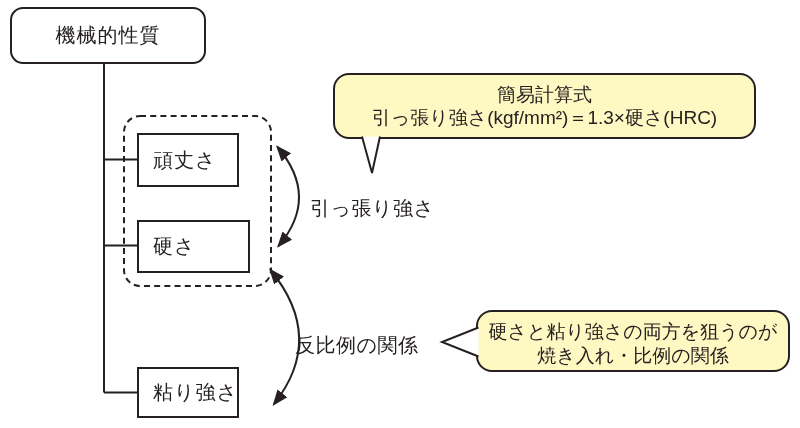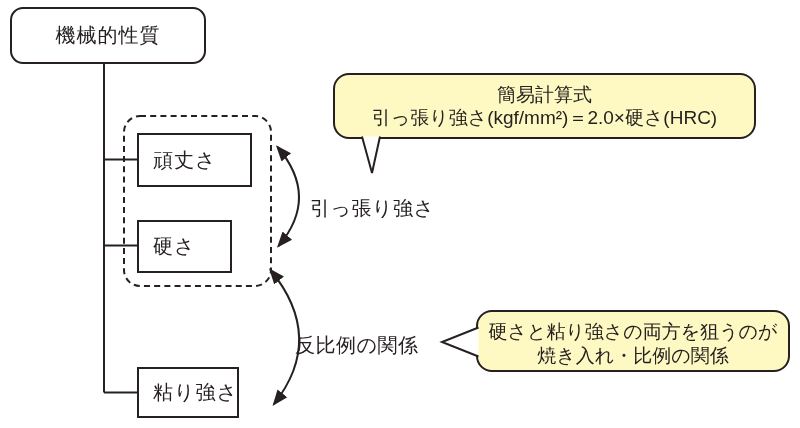--- a/index.html
+++ b/index.html
@@ -37,22 +37,22 @@
     letter-spacing: 1px;
     white-space: nowrap;
   }
   .node-root {
     left: 10px; top: 7px;
     width: 196px; height: 57px;
     border-radius: 13px;
     justify-content: center;
   }
   .node-item { padding-left: 14px; }
-  .node-sturdiness { left: 137px; top: 133px; width: 115px; height: 54px; }
-  .node-hardness   { left: 137px; top: 220px; width: 95px; height: 53px; }
+  .node-sturdiness { left: 137px; top: 133px; width: 102px; height: 54px; }
+  .node-hardness   { left: 137px; top: 220px; width: 113px; height: 53px; }
   .node-tenacity   { left: 137px; top: 367px; width: 102px; height: 51px; }
 
   .relation-label {
     position: absolute;
     z-index: 1;
     font-size: 20px;
     letter-spacing: 0.5px;
     white-space: nowrap;
   }
   .relation-proportional { left: 310px; top: 195px; }
@@ -124,21 +124,21 @@
   <div class="node node-item node-tenacity">
     <span>粘り強さ</span>
   </div>
 
   <div class="relation-label relation-proportional">引っ張り強さ</div>
 
   <div class="relation-label relation-inverse">反比例の関係</div>
 
   <div class="bubble bubble-formula">
     <span class="line">簡易計算式</span>
-    <span class="line">引っ張り強さ(kgf/mm²)＝2.0×硬さ(HRC)</span>
+    <span class="line">引っ張り強さ(kgf/mm²)＝1.3×硬さ(HRC)</span>
   </div>
 
   <div class="bubble bubble-note">
     <span class="line">硬さと粘り強さの両方を狙うのが</span>
     <span class="line">焼き入れ・比例の関係</span>
   </div>
 
   <svg class="layer layer-tails" viewBox="0 0 800 428">
     <path d="M 362 136.5 L 372 173 L 380 136.5" fill="#ffffff" stroke="#262120" stroke-width="2"></path>
     <path d="M 478.5 327.5 L 442 342 L 478.5 356.5" fill="#ffffff" stroke="#262120" stroke-width="2"></path>

